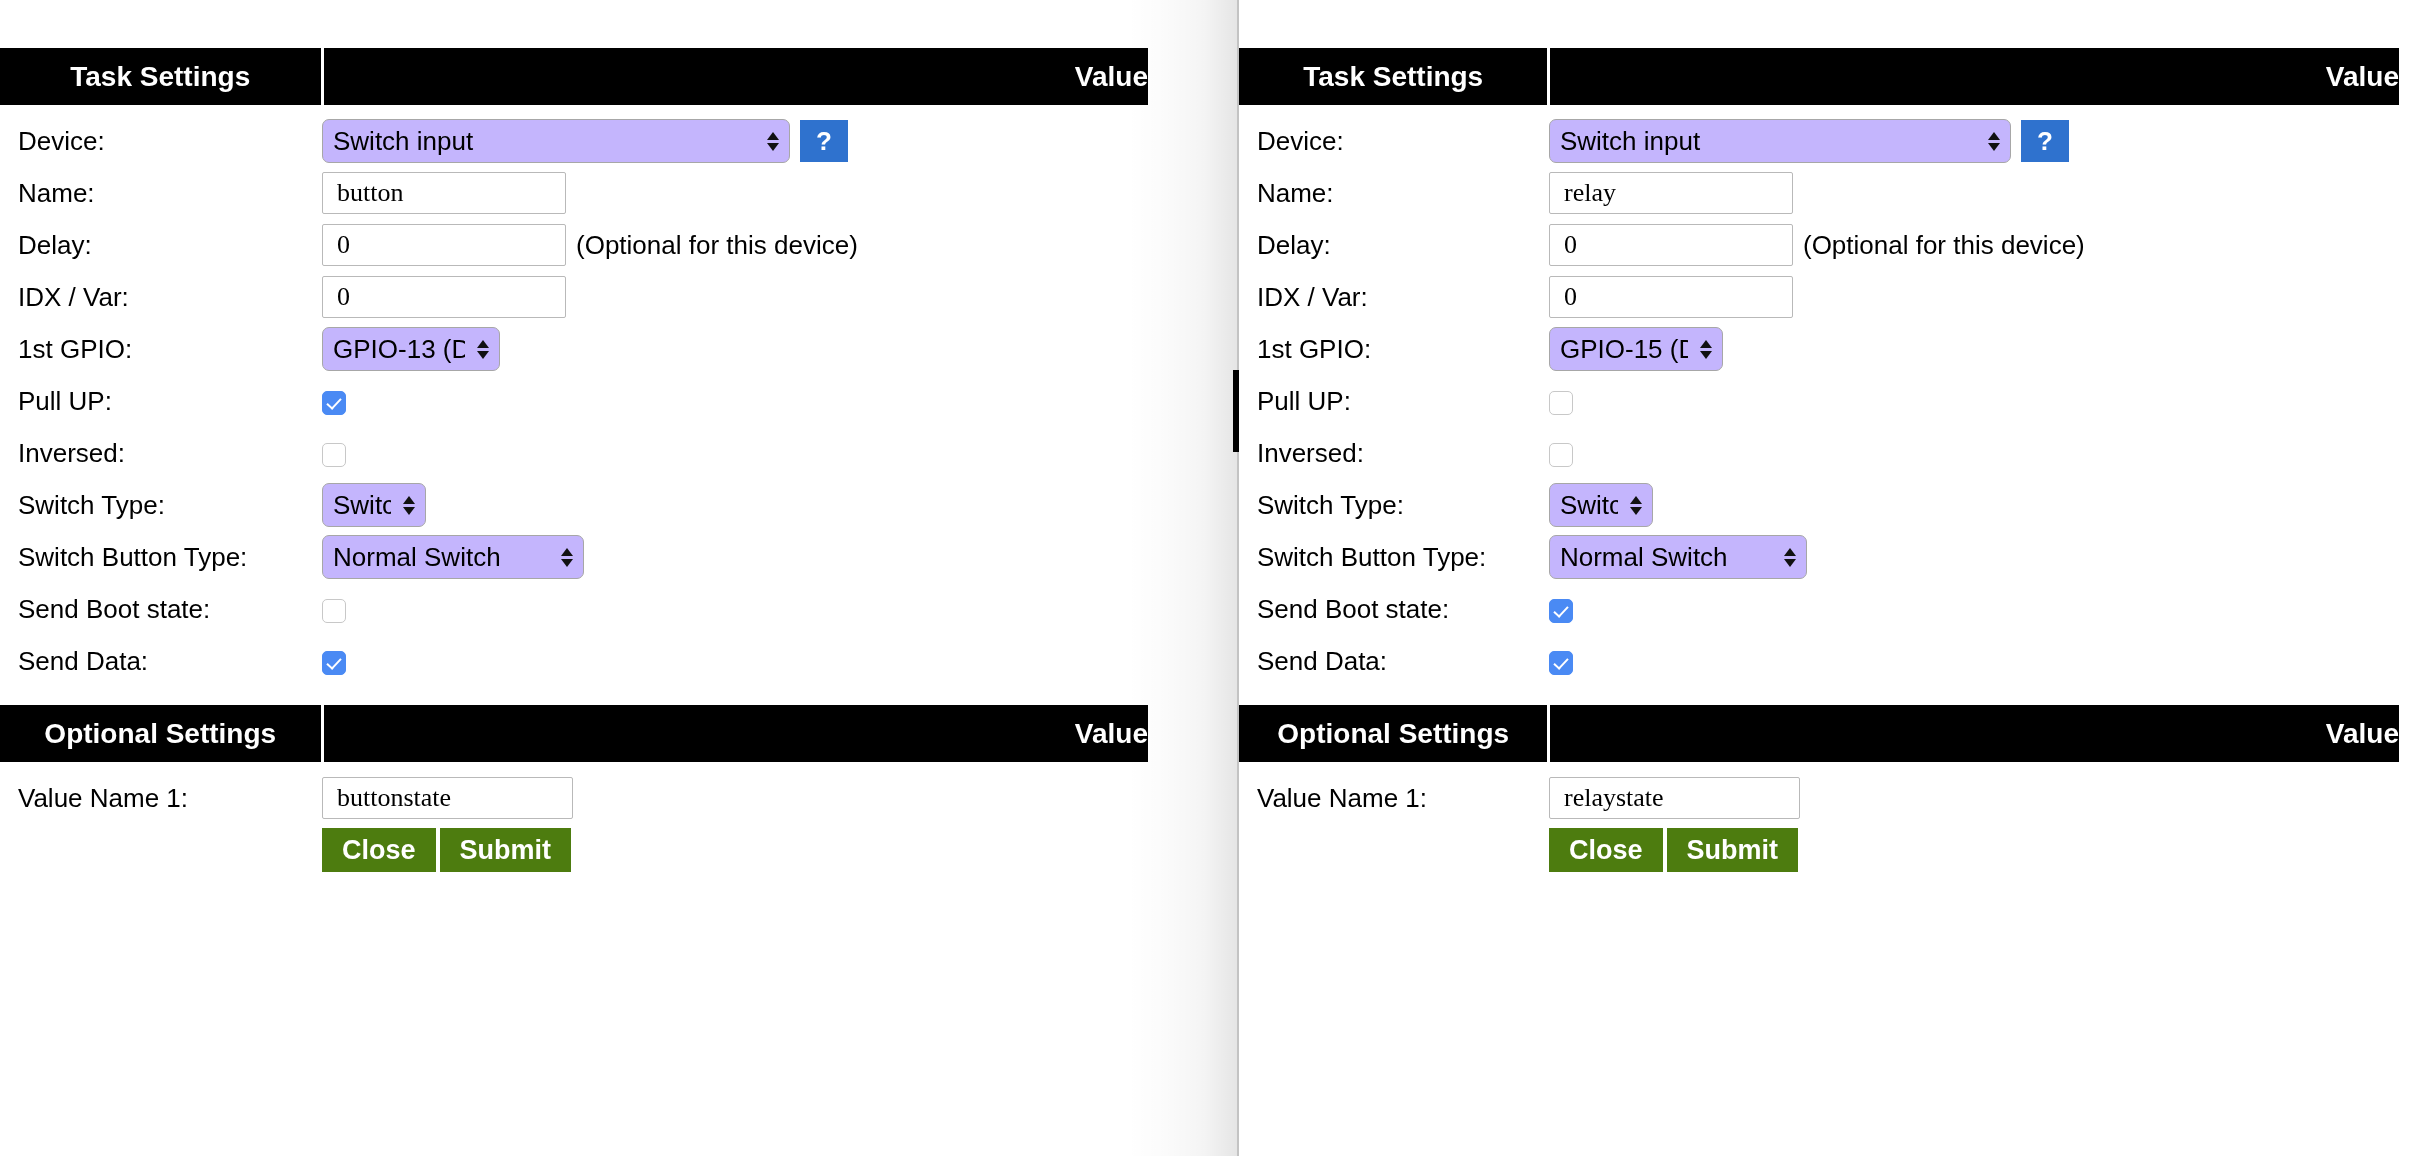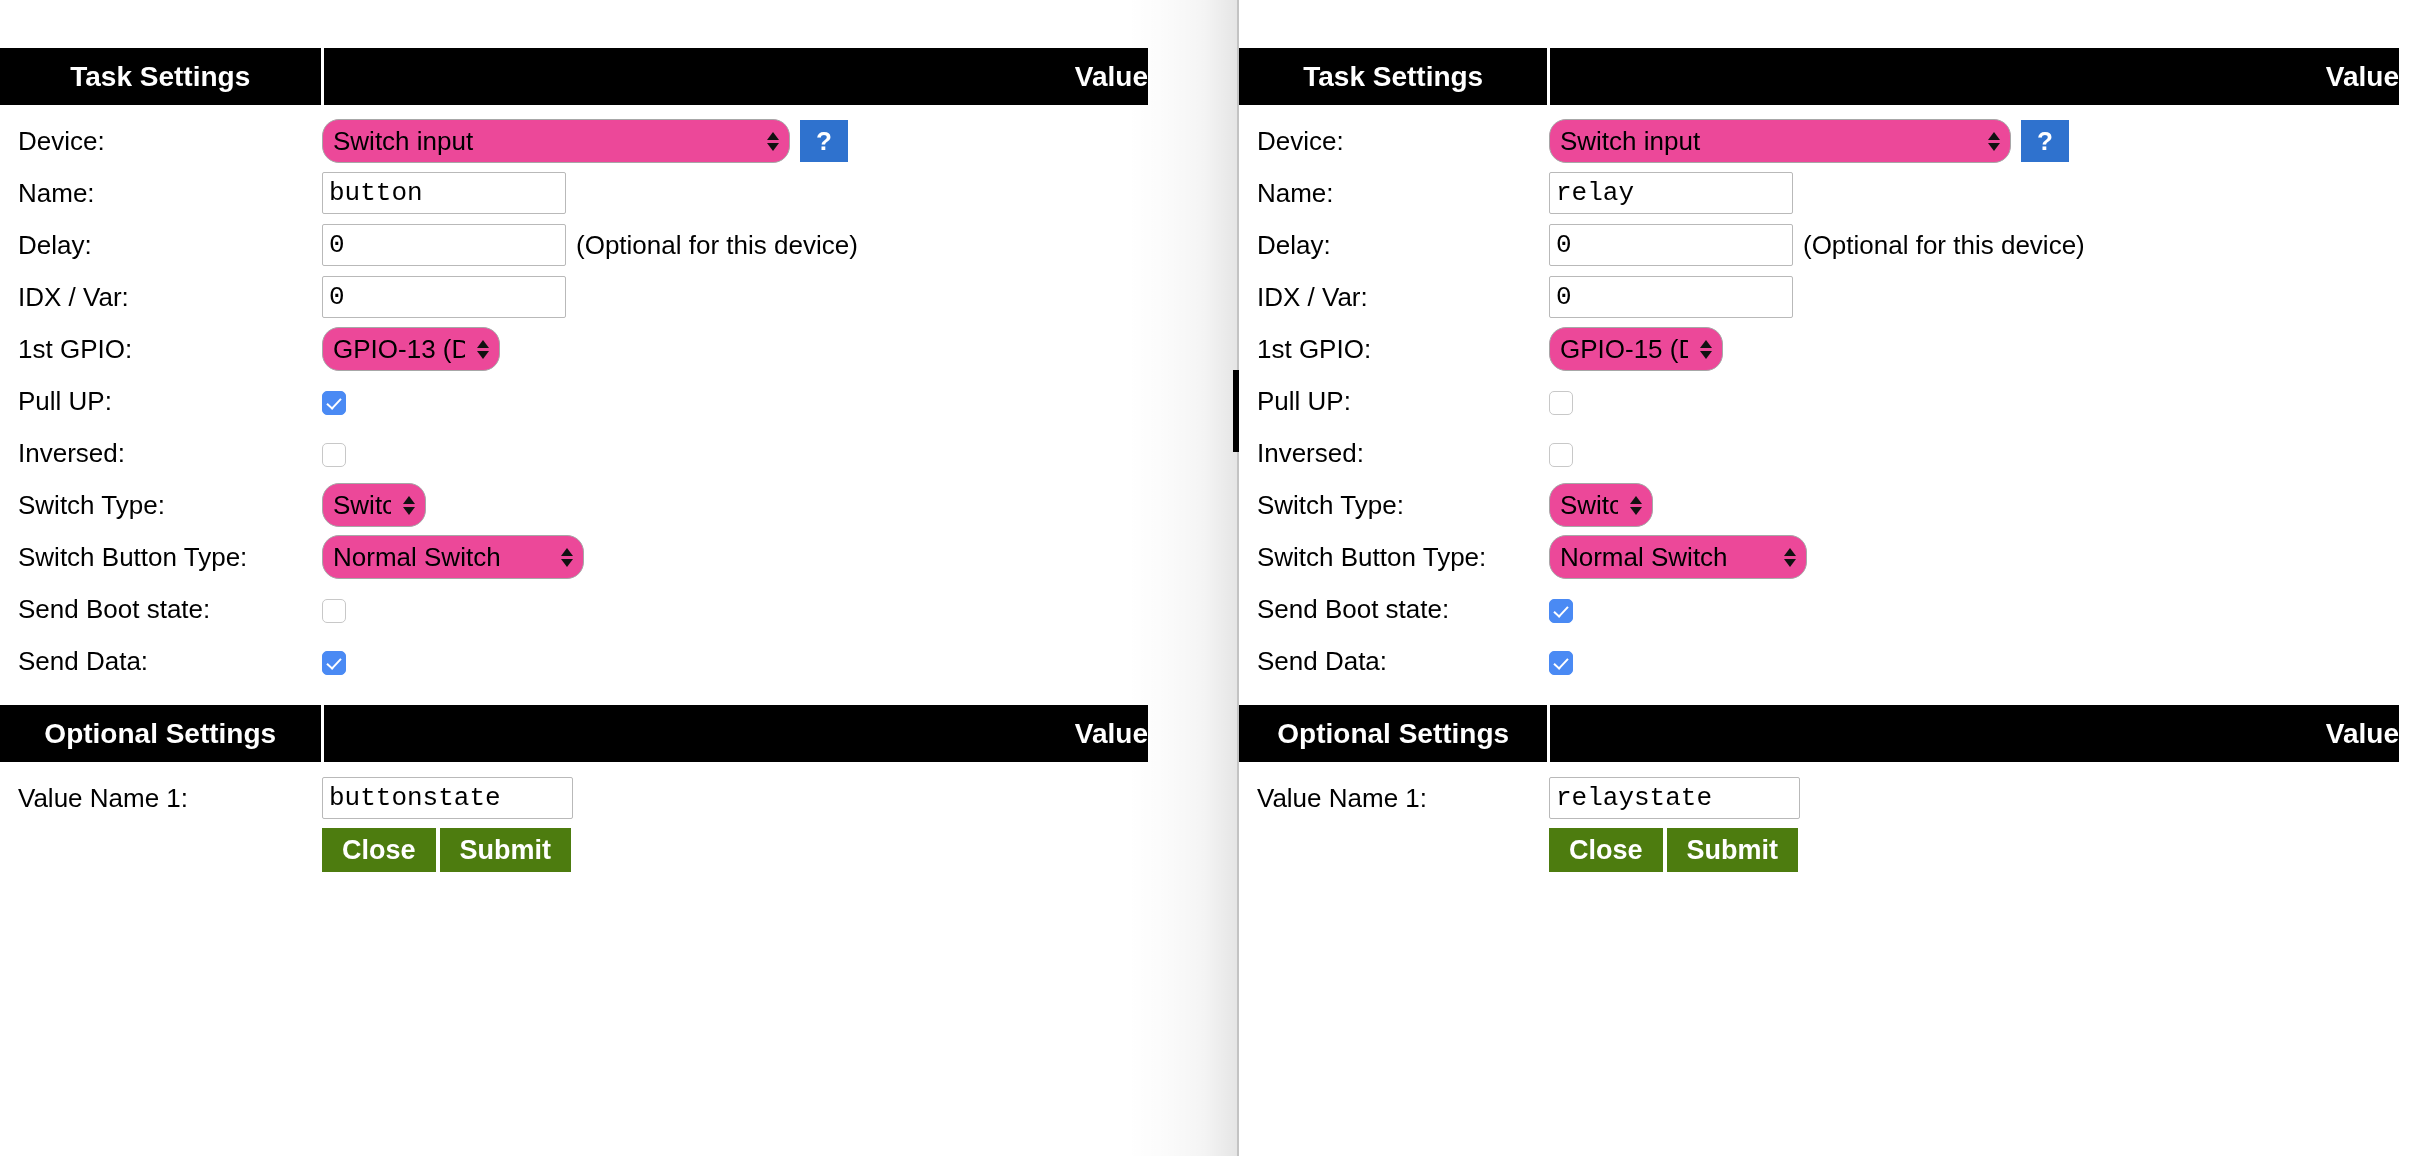--- a/index.html
+++ b/index.html
@@ -112,41 +112,41 @@
   .value-wrap {
     display: flex;
     align-items: center;
     gap: 10px;
   }
 
   input.txt {
     box-sizing: border-box;
     height: 42px;
     font-size: 26px;
-    font-family: Liberation Mono, monospace;
+    font-family: Liberation Serif, serif;
     color: #000000;
     background: #ffffff;
     border: 1px solid #b9b9b9;
     border-radius: 2px;
-    padding: 0 6px;
+    padding: 0 14px;
     outline: none;
   }
   input.txt.w-name  { width: 244px; }
   input.txt.w-num   { width: 244px; }
   input.txt.w-vname { width: 251px; }
 
   select.sel {
     box-sizing: border-box;
     height: 44px;
     font-size: 26px;
     font-family: "Liberation Sans", sans-serif;
     color: #000000;
-    background: #ec4899;
+    background: #c4b5fd;
     border: 1px solid #a7a7a7;
-    border-radius: 17px;
+    border-radius: 7px;
     padding: 0 34px 0 10px;
     -webkit-appearance: none;
     -moz-appearance: none;
     appearance: none;
     outline: none;
   }
   
   .sel-wrap { position: relative; display: inline-block; }
   .sel-wrap .stepper {
     position: absolute;

